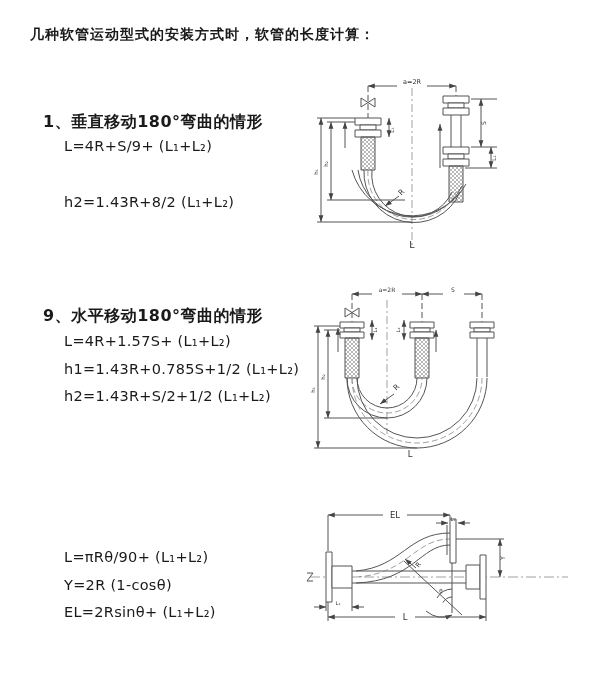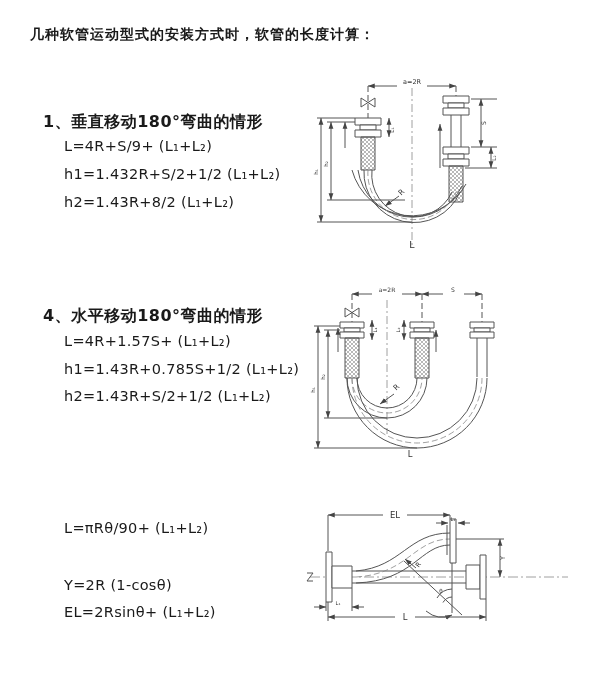--- a/index.html
+++ b/index.html
@@ -17,29 +17,28 @@
 </style>
 </head>
 <body>
 
 <div class="page">
 
   <div class="title">几种软管运动型式的安装方式时，软管的长度计算：</div>
 
   <div class="h" style="left:43px;top:112px">1、垂直移动180°弯曲的情形</div>
   <div class="f" style="left:64px;top:138px">L=4R+S/9+ (L₁+L₂)</div>
-  <div class="f" style="left:64px;top:166px">h1=1.432R+S/2+1/2 (L₁+L₂)</div>
   <div class="f" style="left:64px;top:194px">h2=1.43R+8/2 (L₁+L₂)</div>
 
-  <div class="h" style="left:43px;top:306px">4、水平移动180°弯曲的情形</div>
+  <div class="h" style="left:43px;top:306px">9、水平移动180°弯曲的情形</div>
   <div class="f" style="left:64px;top:333px">L=4R+1.57S+ (L₁+L₂)</div>
   <div class="f" style="left:64px;top:361px">h1=1.43R+0.785S+1/2 (L₁+L₂)</div>
   <div class="f" style="left:64px;top:388px">h2=1.43R+S/2+1/2 (L₁+L₂)</div>
 
-  <div class="f" style="left:64px;top:520px">L=πRθ/90+ (L₁+L₂)</div>
+  <div class="f" style="left:64px;top:549px">L=πRθ/90+ (L₁+L₂)</div>
   <div class="f" style="left:64px;top:577px">Y=2R (1-cosθ)</div>
   <div class="f" style="left:64px;top:604px">EL=2Rsinθ+ (L₁+L₂)</div>
 
   <svg style="left:313px;top:72px" width="275" height="185" viewBox="0 0 275 185">
     <defs>
       <marker id="ar1" viewBox="0 0 10 10" refX="9" refY="5" markerWidth="7.5" markerHeight="7.5" orient="auto-start-reverse">
         <path d="M0,1.8 L9,5 L0,8.2 z" fill="#444"></path>
       </marker>
       <pattern id="br1" width="4" height="4" patternUnits="userSpaceOnUse">
         <path d="M0,4 L4,0 M0,0 L4,4" stroke="#888" stroke-width="0.6"></path>

